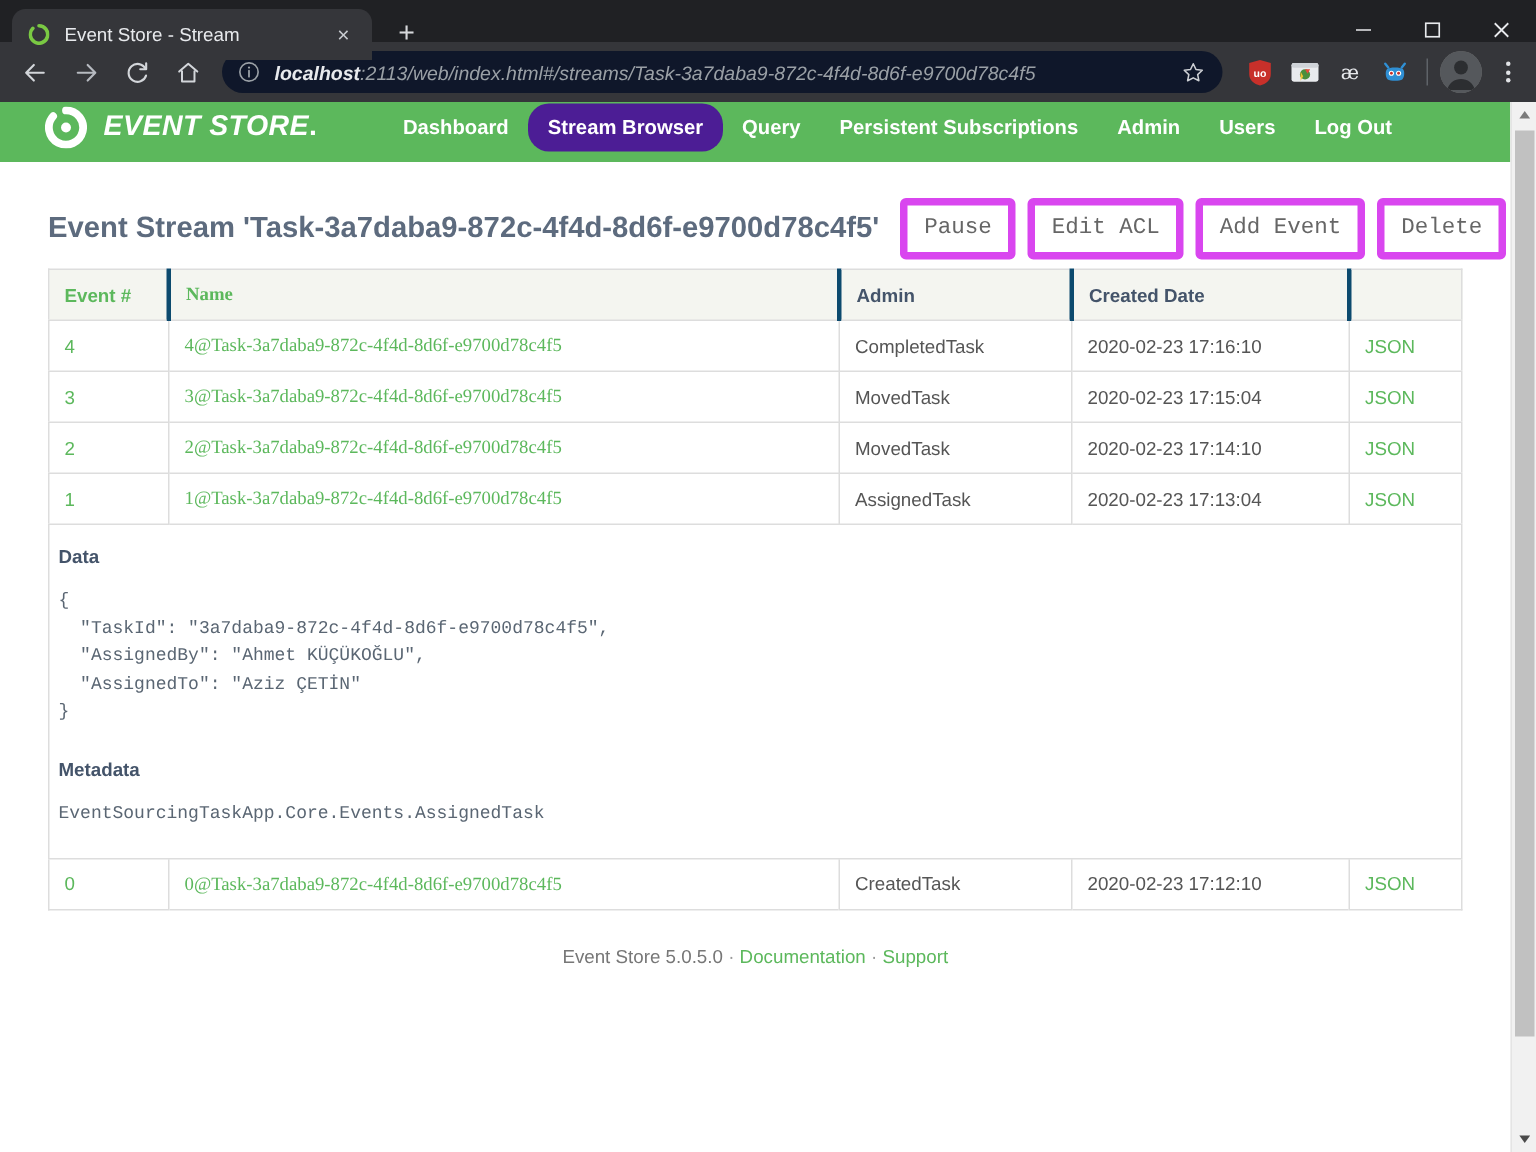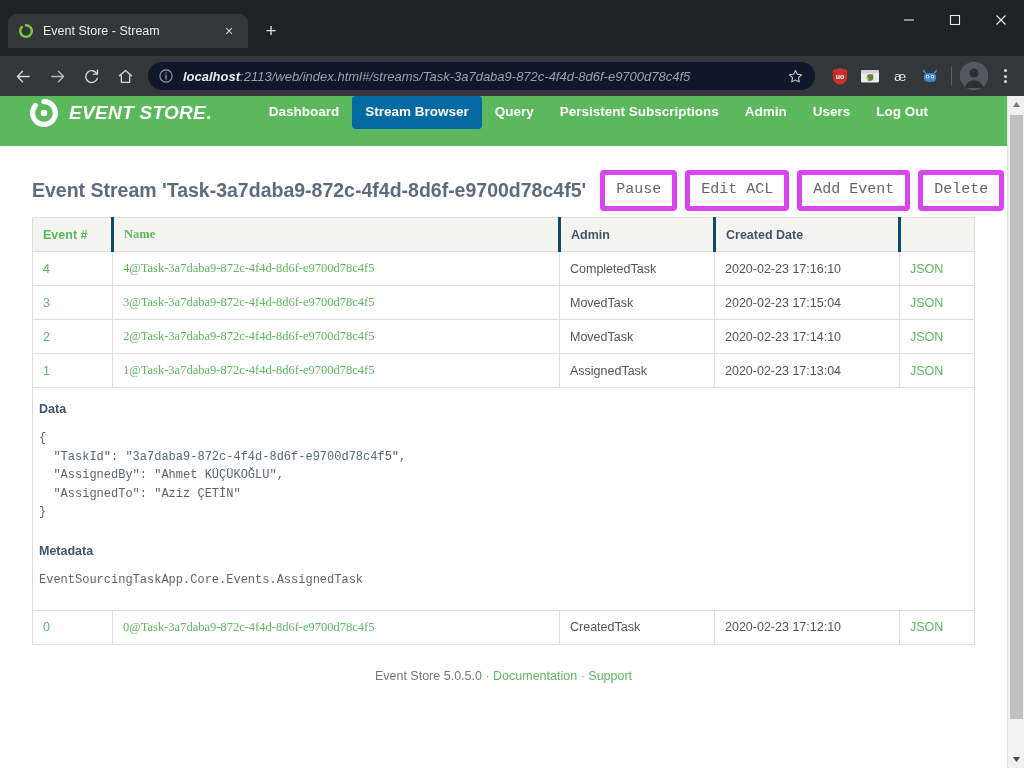--- a/index.html
+++ b/index.html
@@ -16,24 +16,24 @@
   .browser {
     width: 1024px;
     height: 768px;
     position: relative;
     background: #202124;
     display: flex;
     flex-direction: column;
   }
 
   .titlebar {
-    height: 56px;
+    height: 28px;
     background: #202124;
     display: flex;
-    align-items: center;
+    align-items: flex-start;
     position: relative;
     flex: none;
   }
 
   .tabstrip {
     display: flex;
     align-items: flex-end;
     height: 40px;
     padding-left: 8px;
   }
@@ -253,24 +253,24 @@
     position: absolute;
     left: 2px; right: 1px;
     top: 2px;
     height: 604px;
     background: #c1c1c1;
     border-radius: 0;
   }
 
   
   .es-navbar {
-    height: 50px;
+    height: 40px;
     background: #5cb85c;
     display: flex;
-    align-items: flex-end;
+    align-items: center;
     padding: 0 0 6px 30px;
   }
 
   .es-brand {
     display: flex;
     align-items: center;
     height: 55px;
     margin-right: 44px;
   }
   .es-logo {
@@ -296,21 +296,22 @@
   .es-nav-item {
     padding: 8px 13px;
     font-size: 13.5px;
     font-weight: 700;
     color: #ffffff;
     border-radius: 4px;
     white-space: nowrap;
     line-height: 1.25;
   }
   .es-nav-item.active {
-    background: #0369a1;
+    background: #4c1d95;
+    border-radius: 14px;
   }
 
   
   .content {
     padding: 0 32px;
   }
 
   .page-head {
     display: flex;
     align-items: center;

